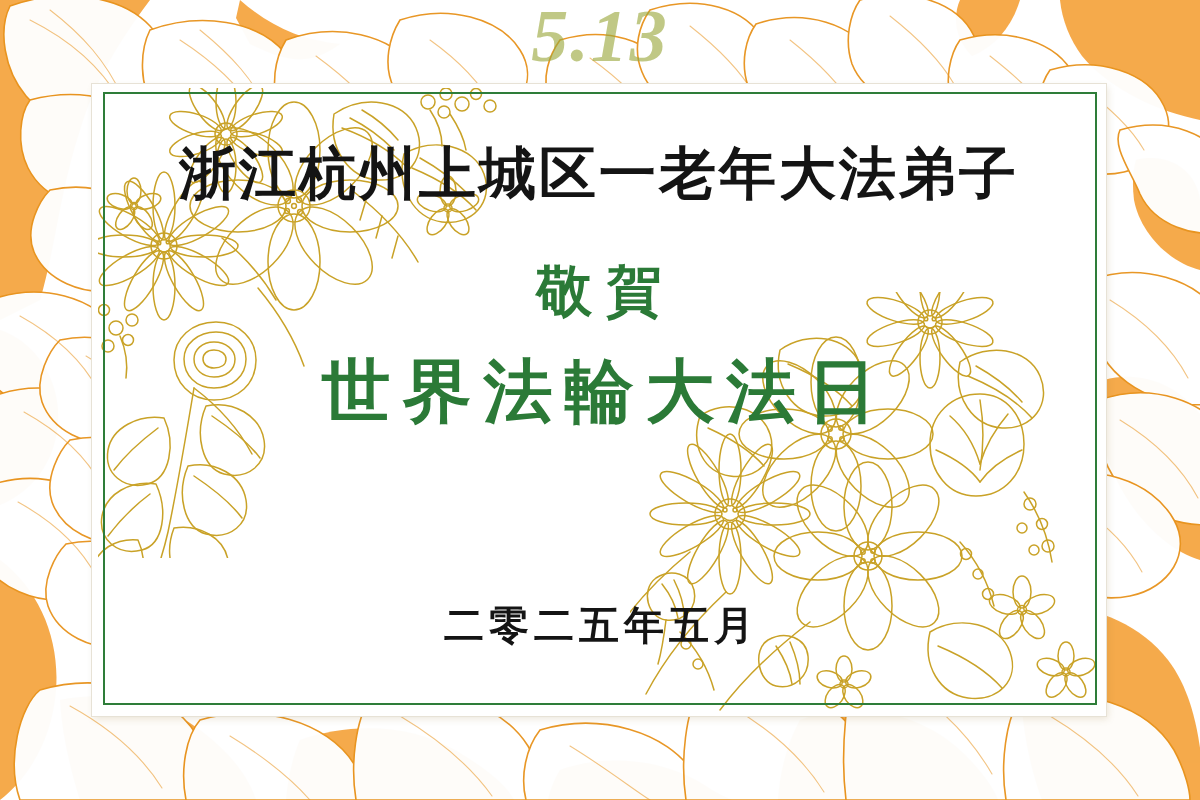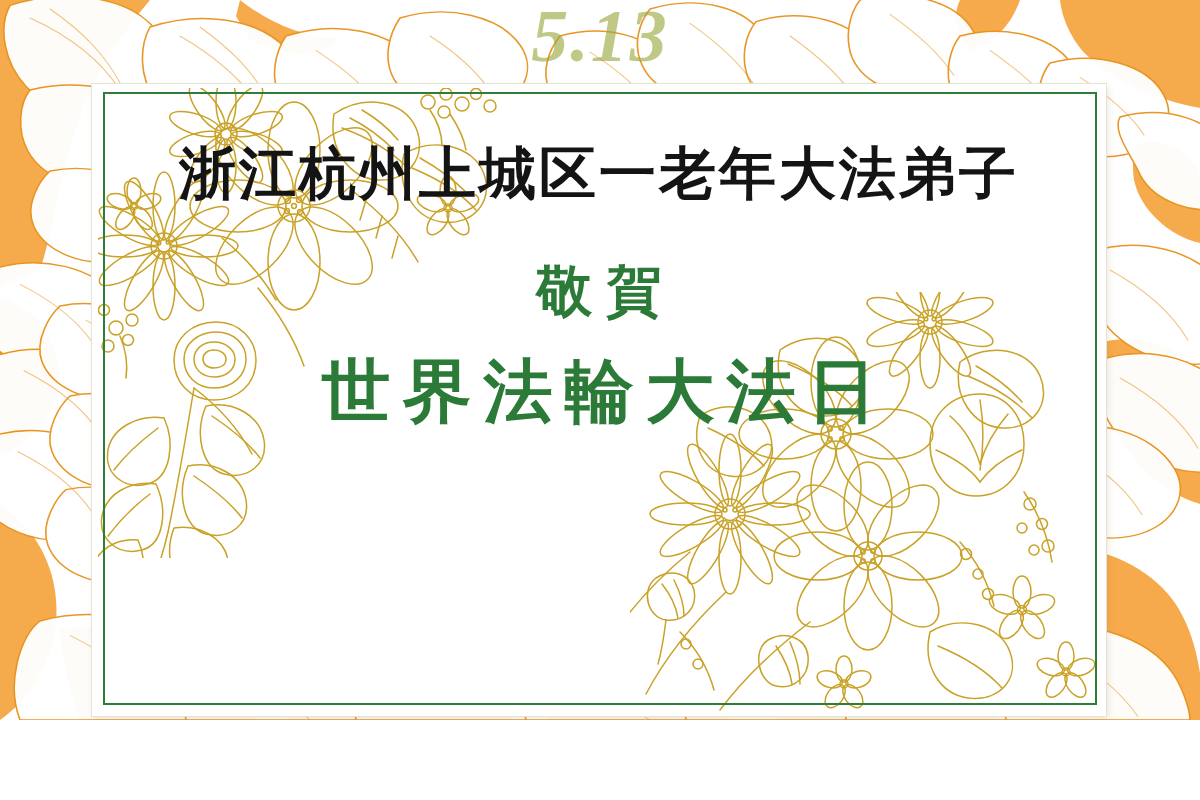--- a/index.html
+++ b/index.html
@@ -8,21 +8,21 @@
   html, body {
     width: 1200px;
     height: 800px;
     overflow: hidden;
     font-family: "Liberation Serif", "DejaVu Serif", serif;
   }
 
   #stage {
     position: relative;
     width: 1200px;
-    height: 720px;
+    height: 800px;
     background: #ffffff;
     overflow: hidden;
   }
 
   
   #backdrop {
     position: absolute;
     inset: 0;
     background: #fdfdfb;
   }
@@ -562,16 +562,17 @@
 
     <div id="green-frame"></div>
 
     <div id="content">
       <div id="line-org" class="cn">浙江杭州上城区一老年大法弟子</div>
 
       <div id="line-greet" class="cn">敬賀</div>
 
       <div id="line-headline" class="cn">世界法輪大法日</div>
 
+      <div id="line-date">二零二五年五月</div>
     </div>
 
   </div>
 </div>
 
 </body></html>

